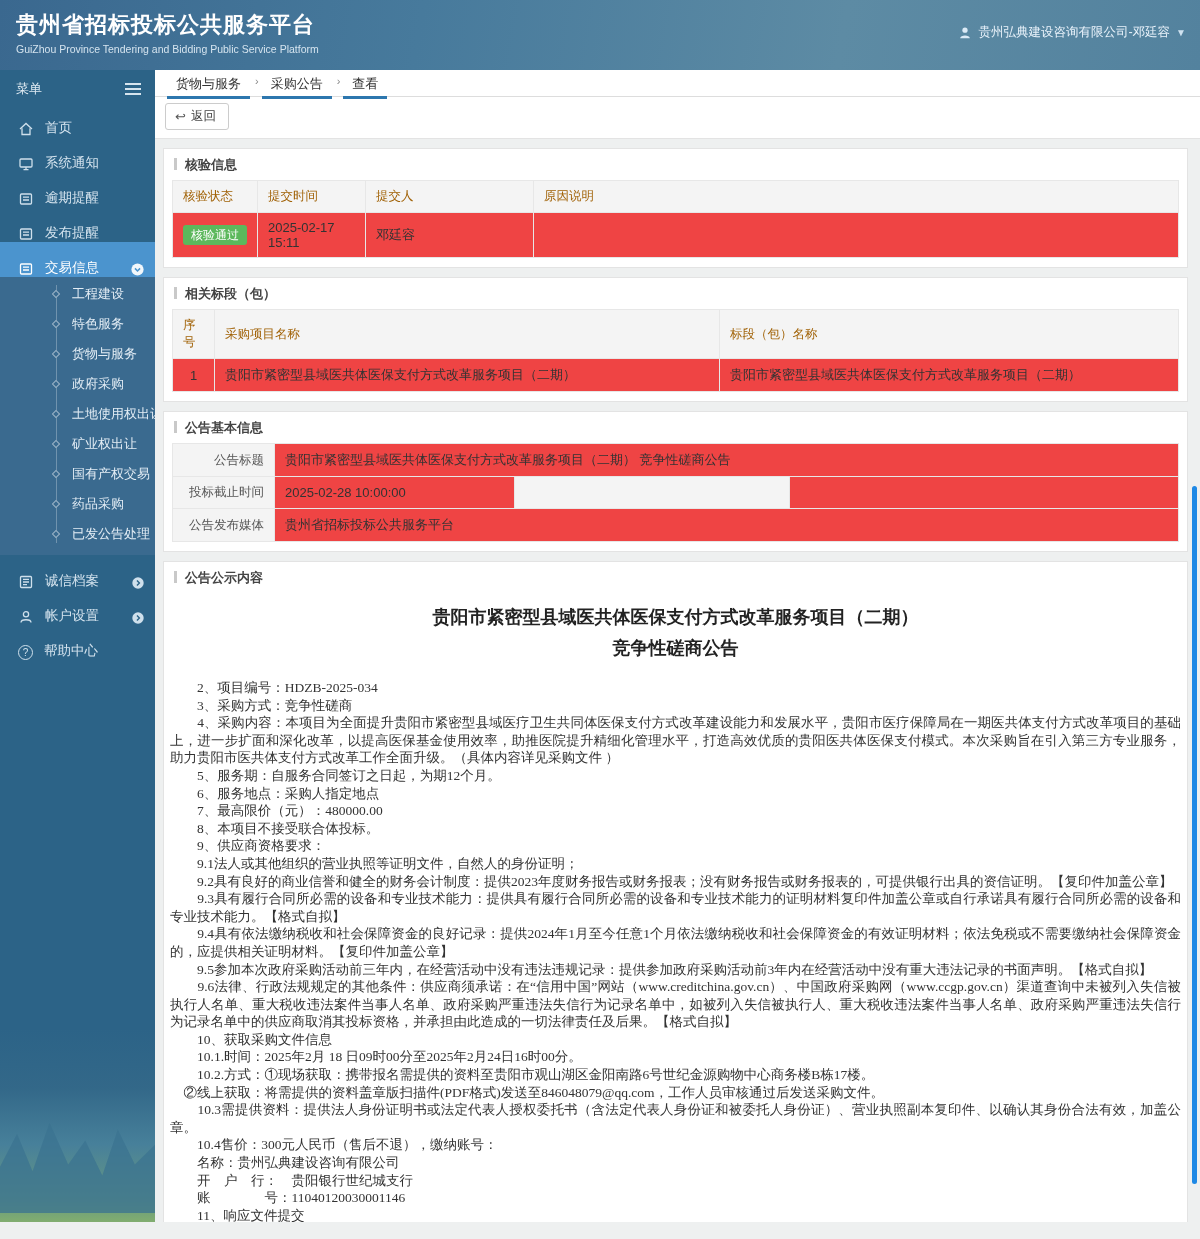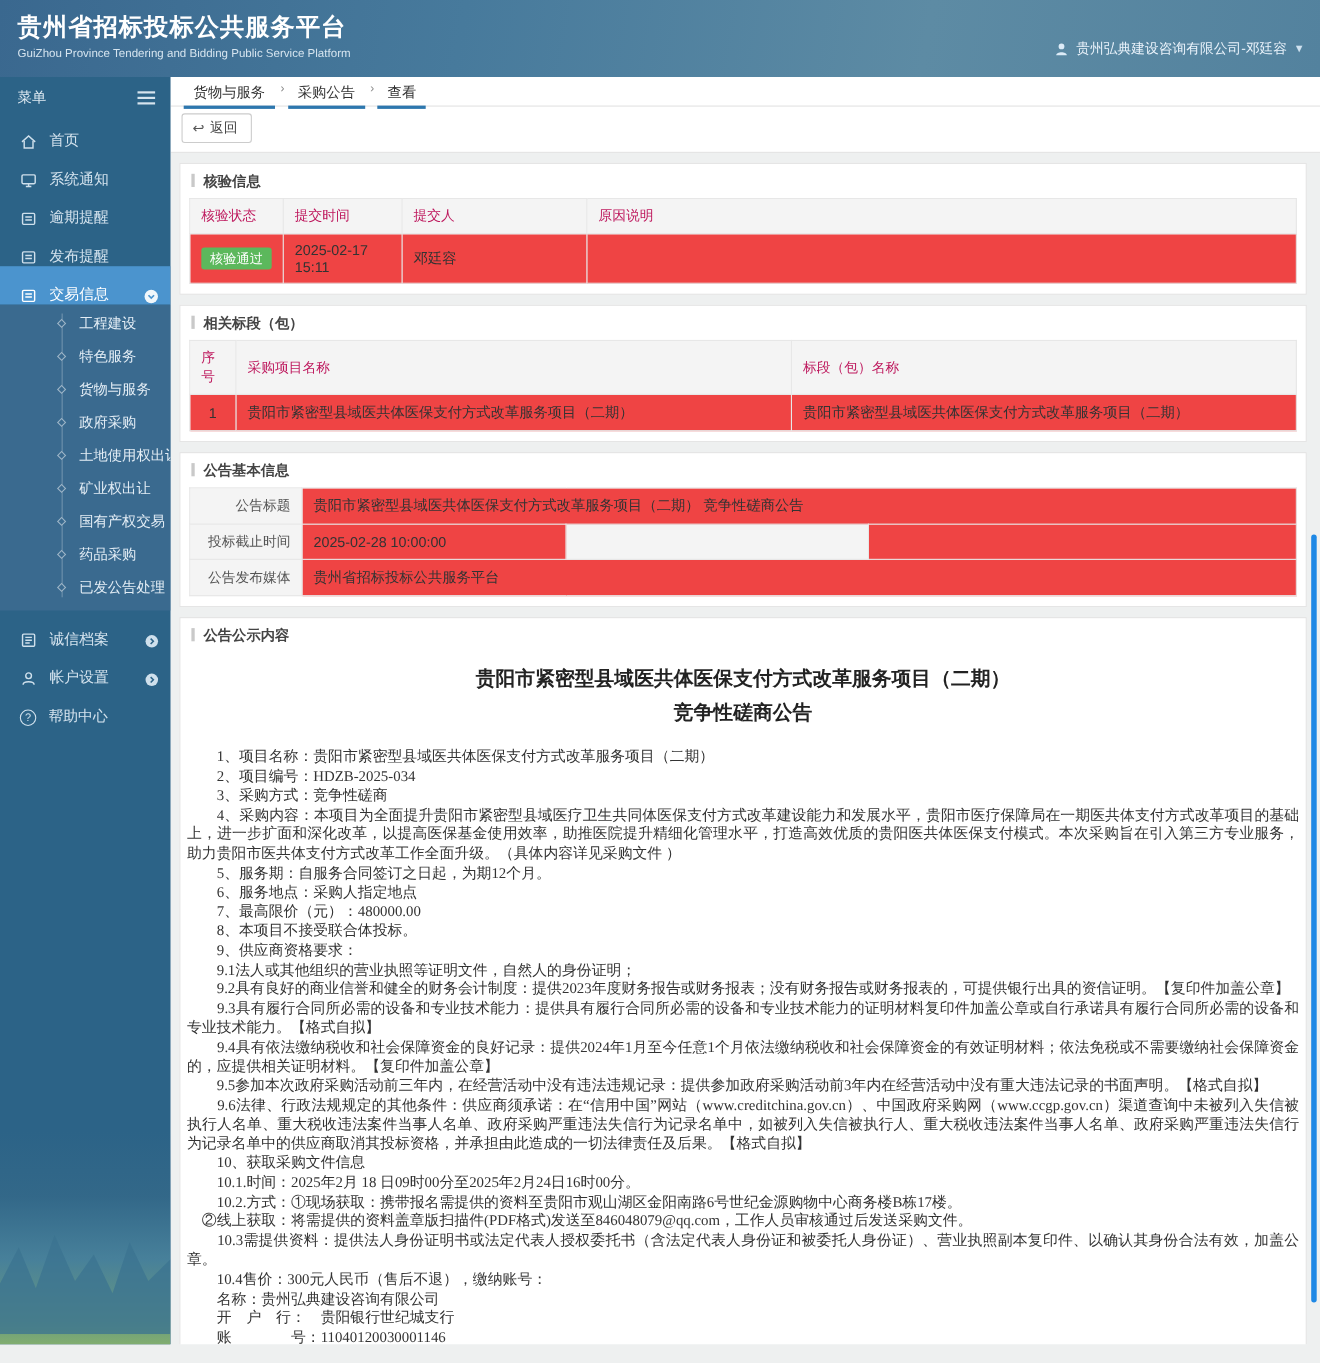--- a/index.html
+++ b/index.html
@@ -7,21 +7,21 @@
   body { width:1200px; font-family:"Liberation Sans","DejaVu Sans",sans-serif; }
   .page { position:relative; width:1200px; height:1222px; overflow:hidden; }
 
   
   .topbar { position:relative; height:70px;
     background:linear-gradient(100deg, var(--header-grad-a,#3a688f) 0%, #477a9c 35%, var(--header-grad-b,#5d8ba4) 70%, #53829e 100%);
     color:#fff; }
   .topbar .brand { padding:10px 0 0 16px; }
   .topbar h1 { margin:0; font-size:22px; letter-spacing:1px; font-weight:bold; color:#fff; }
   .topbar .subtitle { font-size:10.5px; color:#d5e4ef; margin-top:3px; }
-  .user-menu { position:absolute; right:14px; top:36px; display:flex; align-items:center; gap:6px;
+  .user-menu { position:absolute; right:14px; top:24px; display:flex; align-items:center; gap:6px;
     font-size:12.5px; color:#eaf3fb; cursor:pointer; }
   .user-menu .caret { font-size:10px; color:#cfe2f0; }
 
   
   .layout { display:flex; height:1169px; }
   .sidebar { position:relative; width:155px; flex:0 0 155px; background:var(--sidebar-bg,#2c6387); overflow:hidden; }
   .main { flex:1; background:#eef0f0; overflow:hidden; }
 
   
   .menu-head { height:26px; display:flex; align-items:center; justify-content:space-between;
@@ -57,21 +57,21 @@
     border-radius:3px; font-size:12.5px; color:#444; padding:4px 12px 4px 9px; cursor:pointer;
     font-family:inherit; }
   .btn-back .icon { color:#555; font-size:13px; line-height:1; }
 
   
   .panel { background:#fff; border:1px solid #e3e3e3; margin:9px 12px 0 8px; }
   .sec-title { font-size:13px; font-weight:bold; color:#444; padding:7px 10px 6px; }
   .sec-title::before { content:""; display:inline-block; width:3px; height:12px; background:#c9c9c9;
     margin-right:8px; vertical-align:-1px; }
   table.grid { width:calc(100% - 16px); margin:0 8px 9px; border-collapse:collapse; table-layout:fixed; }
-  table.grid th { background:#f4f4f4; border:1px solid #e7e7e7; font-weight:normal; color:#be185d;
+  table.grid th { background:#f4f4f4; border:1px solid #e7e7e7; font-weight:normal; color:#a16207;
     font-size:12.5px; text-align:left; padding:7px 10px; }
   table.grid td { border:1px solid #e7e7e7; color:#333; font-size:13px; padding:7px 10px; background:#ef4444; }
   td.center, th.center { text-align:center; }
   .badge { display:inline-block; background:var(--badge-green,#5cb85c); color:#fff; font-size:12px;
     padding:3px 8px; border-radius:3px; line-height:1.2; }
   table.kv td.lbl { background:#f4f4f4; color:#555; text-align:right; font-size:12.5px; }
 
   
   .doc { padding:0 6px 10px; }
   .doc-title { text-align:center; font-family:"Liberation Serif","DejaVu Serif",serif;
@@ -321,21 +321,20 @@
           </table>
       </section>
 
       <section class="panel">
         <div class="sec-title">公告公示内容</div>
         <div class="doc">
           <div class="doc-title first">贵阳市紧密型县域医共体医保支付方式改革服务项目（二期）</div>
           <div class="doc-title">竞争性磋商公告</div>
           <div class="doc-body">
 
-              <p>　　1、项目名称：贵阳市紧密型县域医共体医保支付方式改革服务项目（二期）</p>
 
               <p>　　2、项目编号：HDZB-2025-034</p>
 
               <p>　　3、采购方式：竞争性磋商</p>
 
               <p>　　4、采购内容：本项目为全面提升贵阳市紧密型县域医疗卫生共同体医保支付方式改革建设能力和发展水平，贵阳市医疗保障局在一期医共体支付方式改革项目的基础上，进一步扩面和深化改革，以提高医保基金使用效率，助推医院提升精细化管理水平，打造高效优质的贵阳医共体医保支付模式。本次采购旨在引入第三方专业服务，助力贵阳市医共体支付方式改革工作全面升级。（具体内容详见采购文件 ）</p>
 
               <p>　　5、服务期：自服务合同签订之日起，为期12个月。</p>
 
               <p>　　6、服务地点：采购人指定地点</p>

